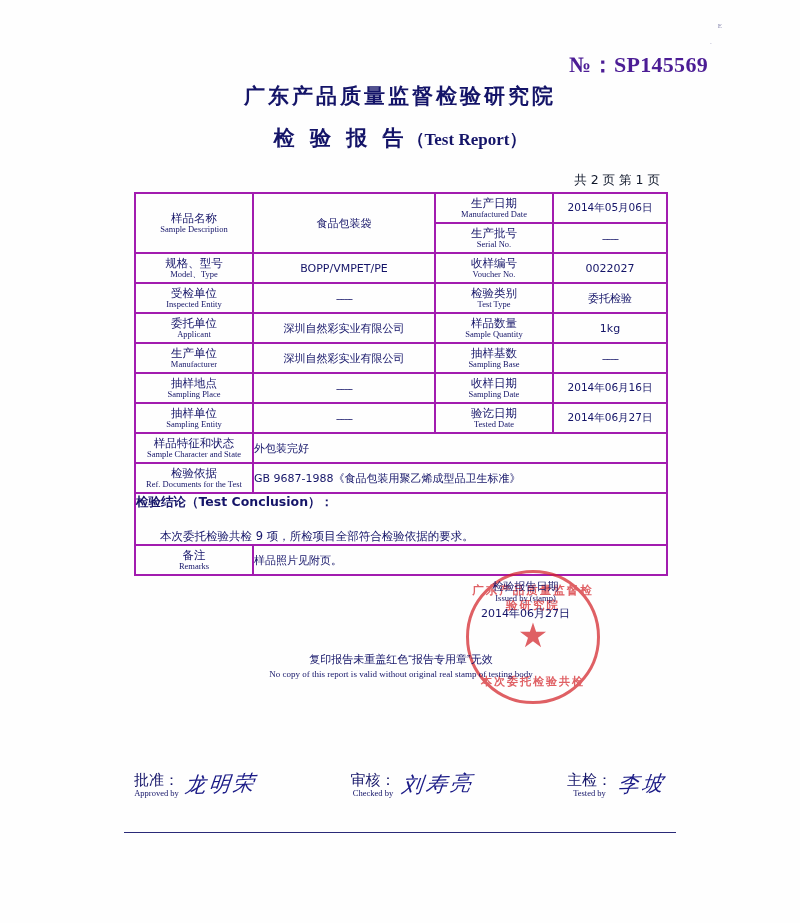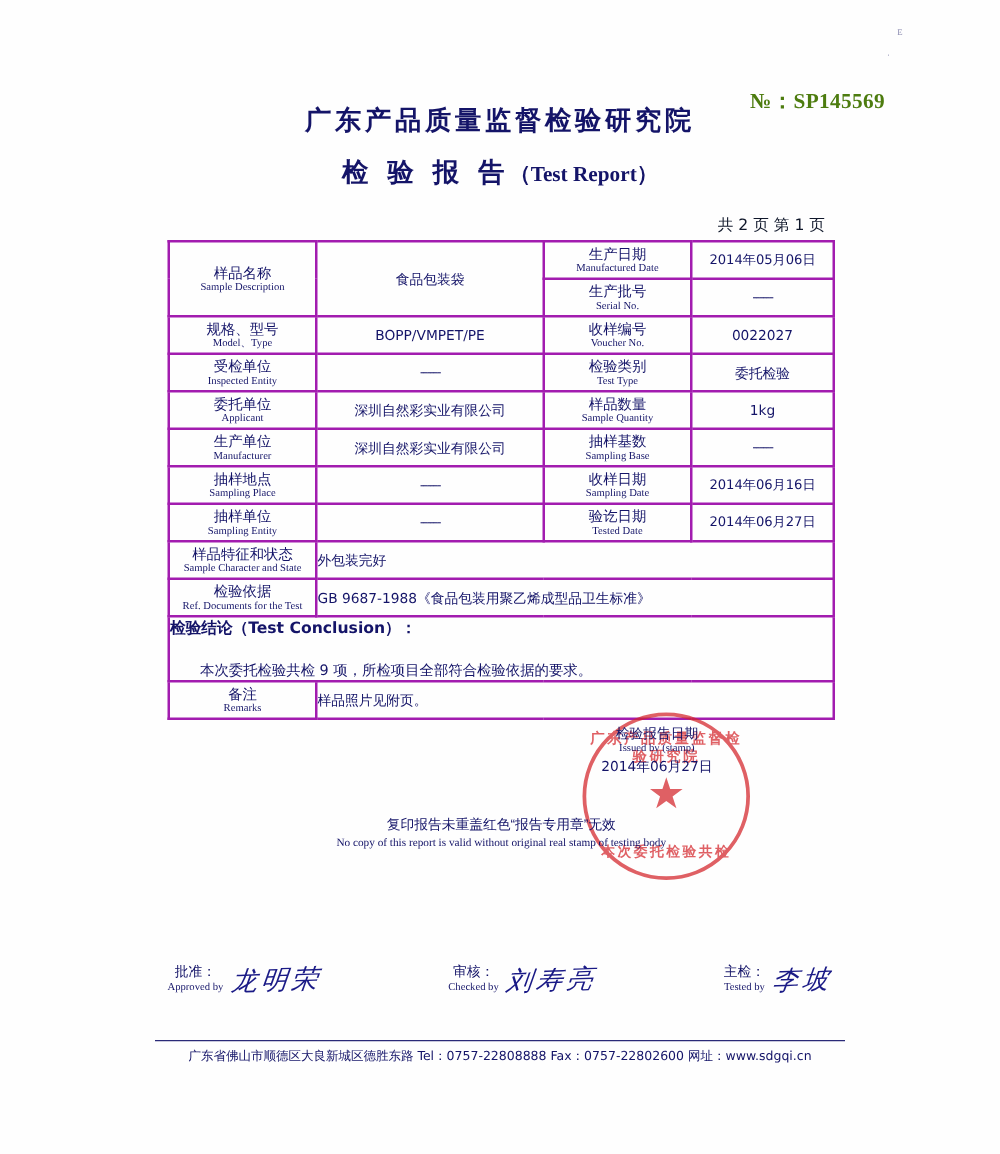--- a/index.html
+++ b/index.html
@@ -21,25 +21,25 @@
     background: #fefefe;
   }
   
   .corner-mark {
     position: absolute;
     font-size: 7px;
     color: #8a8ab0;
   }
   .report-no {
     position: absolute;
-    top: 69px;
+    top: 50px;
     right: 92px;
-    font-size: 17px;
-    font-weight: bold;
-    color: #4d7c0f;
+    font-size: 22px;
+    font-weight: bold;
+    color: #4c1d95;
     letter-spacing: .3px;
     font-family: "Liberation Serif", serif;
   }
   .header {
     text-align: center;
     padding-top: 82px;
   }
   .org-cn {
     font-size: 21px;
     font-weight: bold;
@@ -224,21 +224,21 @@
   }
   .sign-item {
     display: flex;
     align-items: flex-start;
   }
   .sign-label {
     text-align: center;
     line-height: 1.15;
     margin-right: 6px;
   }
-  .sign-label .cn { font-size: 11px; font-family: "DejaVu Sans", sans-serif; display:block; color:#141468;}
+  .sign-label .cn { font-size: 15px; font-family: "DejaVu Sans", sans-serif; display:block; color:#141468;}
   .sign-label .en { font-size: 8.5px; font-family: "Liberation Serif", serif; display:block; color:#141468;}
   .sign-script {
     font-family: "DejaVu Serif", serif;
     font-size: 21px;
     font-style: italic;
     color: #1a1a86;
     letter-spacing: 3px;
     transform: skewX(-8deg) rotate(-2deg);
     margin-top: -2px;
   }
@@ -443,15 +443,14 @@
     <div class="sign-item">
       <div class="sign-label">
         <span class="cn">主检：</span>
         <span class="en">Tested by</span>
       </div>
       <div class="sign-script">李坡</div>
     </div>
   </div>
 
   <div class="footer-rule"></div>
-  <div class="footer">广东省佛山市顺德区大良新城区德胜东路    Tel：0757-22808888    Fax：0757-22802600    网址：www.sdgqi.cn</div>
 
 </div>
 
 </body></html>

